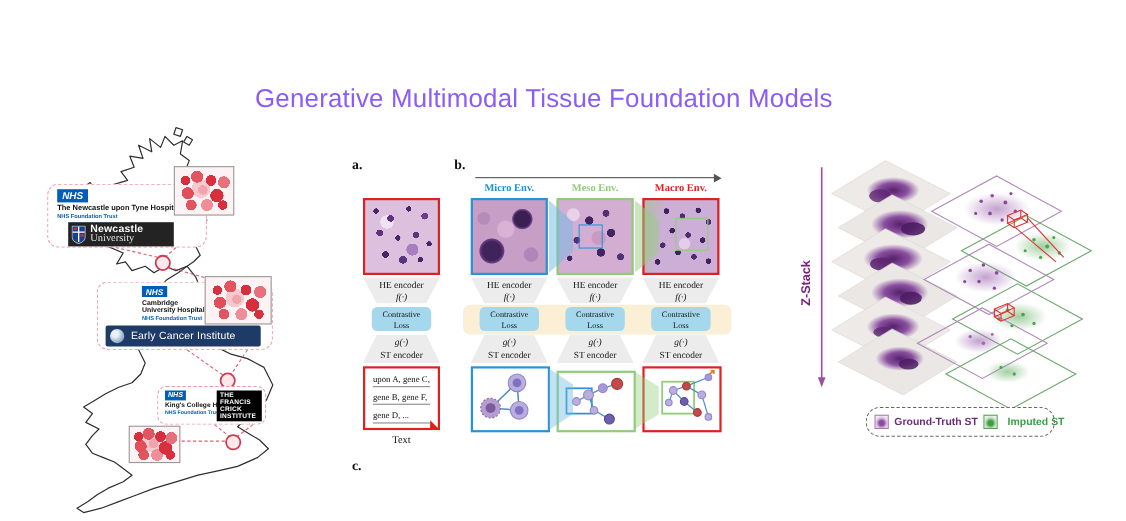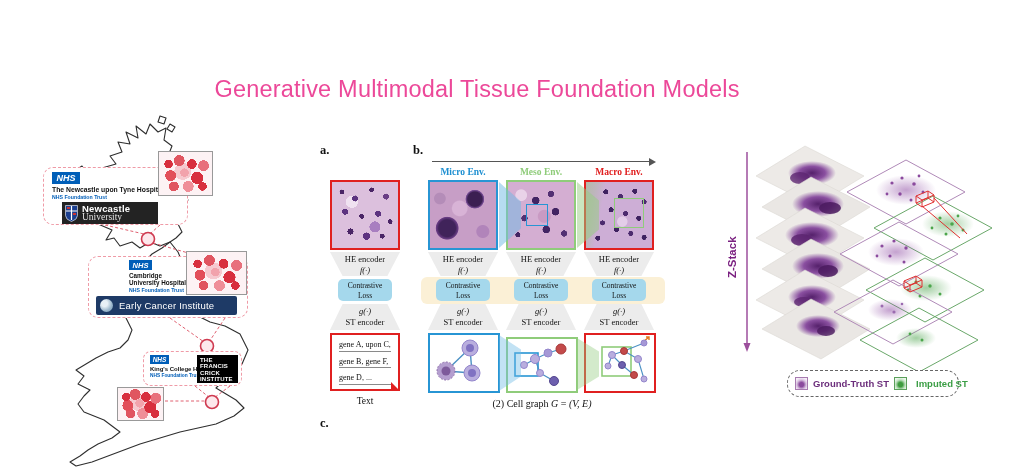--- a/index.html
+++ b/index.html
@@ -5,21 +5,21 @@
   * { margin:0; padding:0; box-sizing:border-box; }
   html,body { background:#fff; }
   #canvas {
     position:relative; width:1024px; height:474px; background:#fff;
     font-family:"Liberation Sans", sans-serif; overflow:hidden;
   }
 
   
   #title {
     position:absolute; left:197px; top:76px; width:560px;
-    font-size:23.5px; color:#ec4899; letter-spacing:.2px; text-align:center;
+    font-size:23.5px; color:#8b5cf6; letter-spacing:.2px; text-align:right;
   }
 
   
   #map-svg { position:absolute; left:20px; top:112px; }
   .callout {
     position:absolute; background:#fff; border:1.5px dashed #ef9aa6;
     border-radius:10px;
   }
   .nhs-logo {
     position:absolute; background:#005EB8; color:#fff;
@@ -350,21 +350,21 @@
     <div class="st-trap col-meso">
       <div class="func">g(·)</div>
       <div>ST encoder</div>
     </div>
     <div class="st-trap col-macro">
       <div class="func">g(·)</div>
       <div>ST encoder</div>
     </div>
 
     <div id="gene-box">
-      <div class="gene-line">gene A, upon C,</div>
+      <div class="gene-line">upon A, gene C,</div>
       <div class="gene-line">gene B, gene F,</div>
       <div class="gene-line">gene D, ...</div>
     </div>
     <div id="text-label">Text</div>
 
     <div id="graph-micro" class="graph-box">
       <svg width="67" height="55" viewBox="0 0 67 55">
         <g stroke="#4a90c4" stroke-width="1.4">
           <line x1="40" y1="13" x2="16" y2="36"></line>
             <line x1="40" y1="13" x2="42" y2="38"></line>
@@ -417,21 +417,20 @@
         <circle cx="36" cy="30" r="3.5" fill="#6d5fae" stroke="#54478f"></circle>
         <circle cx="52" cy="24" r="3.5" fill="#b9aede" stroke="#9486cc"></circle>
         <circle cx="48" cy="40" r="3.5" fill="#c34a4a" stroke="#a83838"></circle>
         <circle cx="58" cy="44" r="3" fill="#b9aede" stroke="#9486cc"></circle>
         <circle cx="58" cy="8" r="3" fill="#a598d6" stroke="#9486cc"></circle>
       </svg>
     </div>
     <div id="cone-graph-1" class="cone"></div>
     <div id="cone-graph-2" class="cone"></div>
 
-    <div id="graph-caption"><span>(2) Cell graph </span><span class="func">G</span><span> = </span><span class="func">(V, E)</span></div>
   </div>
 
   <svg id="zstack-svg" width="300" height="250" viewBox="0 0 300 250">
     <defs>
       <radialGradient id="pg" cx="50%" cy="50%" r="50%">
         <stop offset="0%" stop-color="#55216b"></stop>
           <stop offset="55%" stop-color="#8a4fa0"></stop>
           <stop offset="100%" stop-color="#8a4fa0" stop-opacity="0"></stop>
       </radialGradient>
       <radialGradient id="pfade" cx="50%" cy="50%" r="50%">

